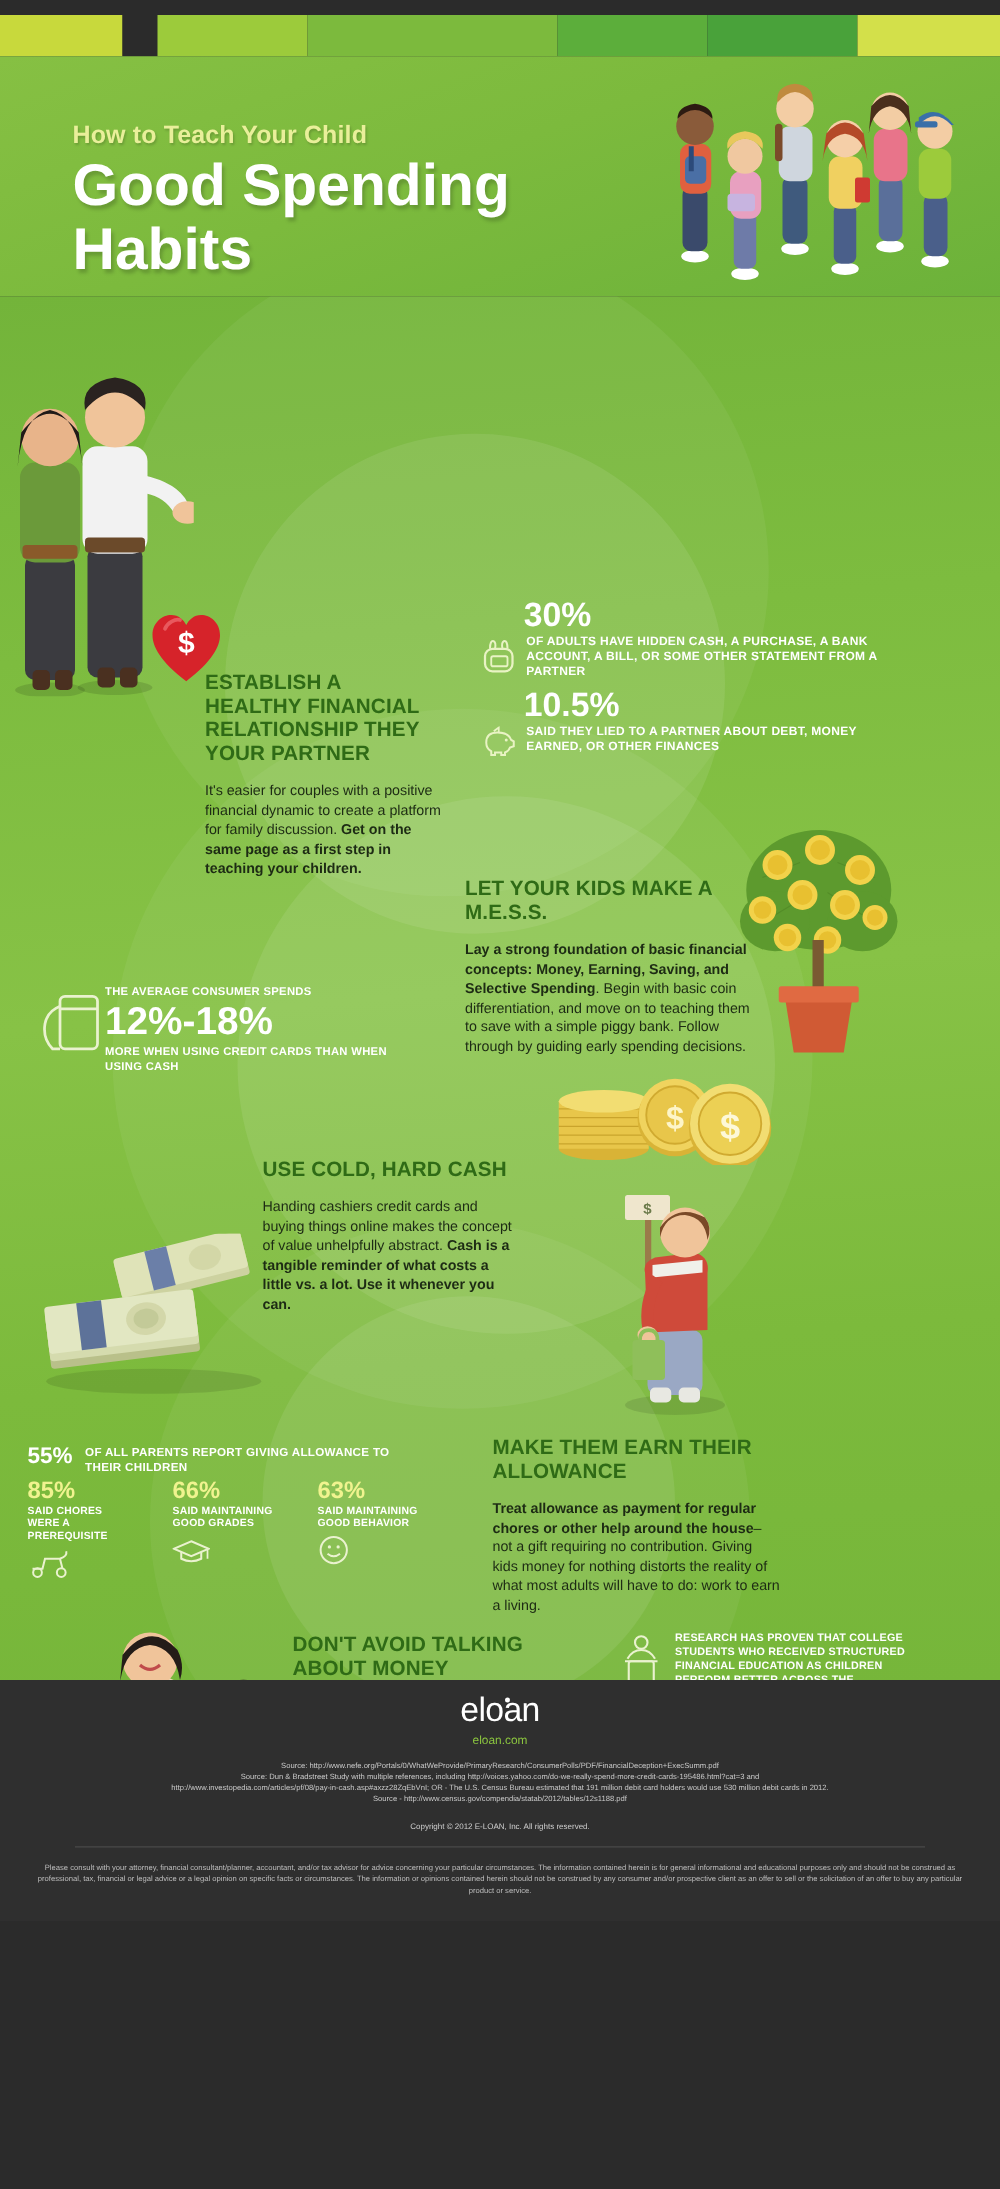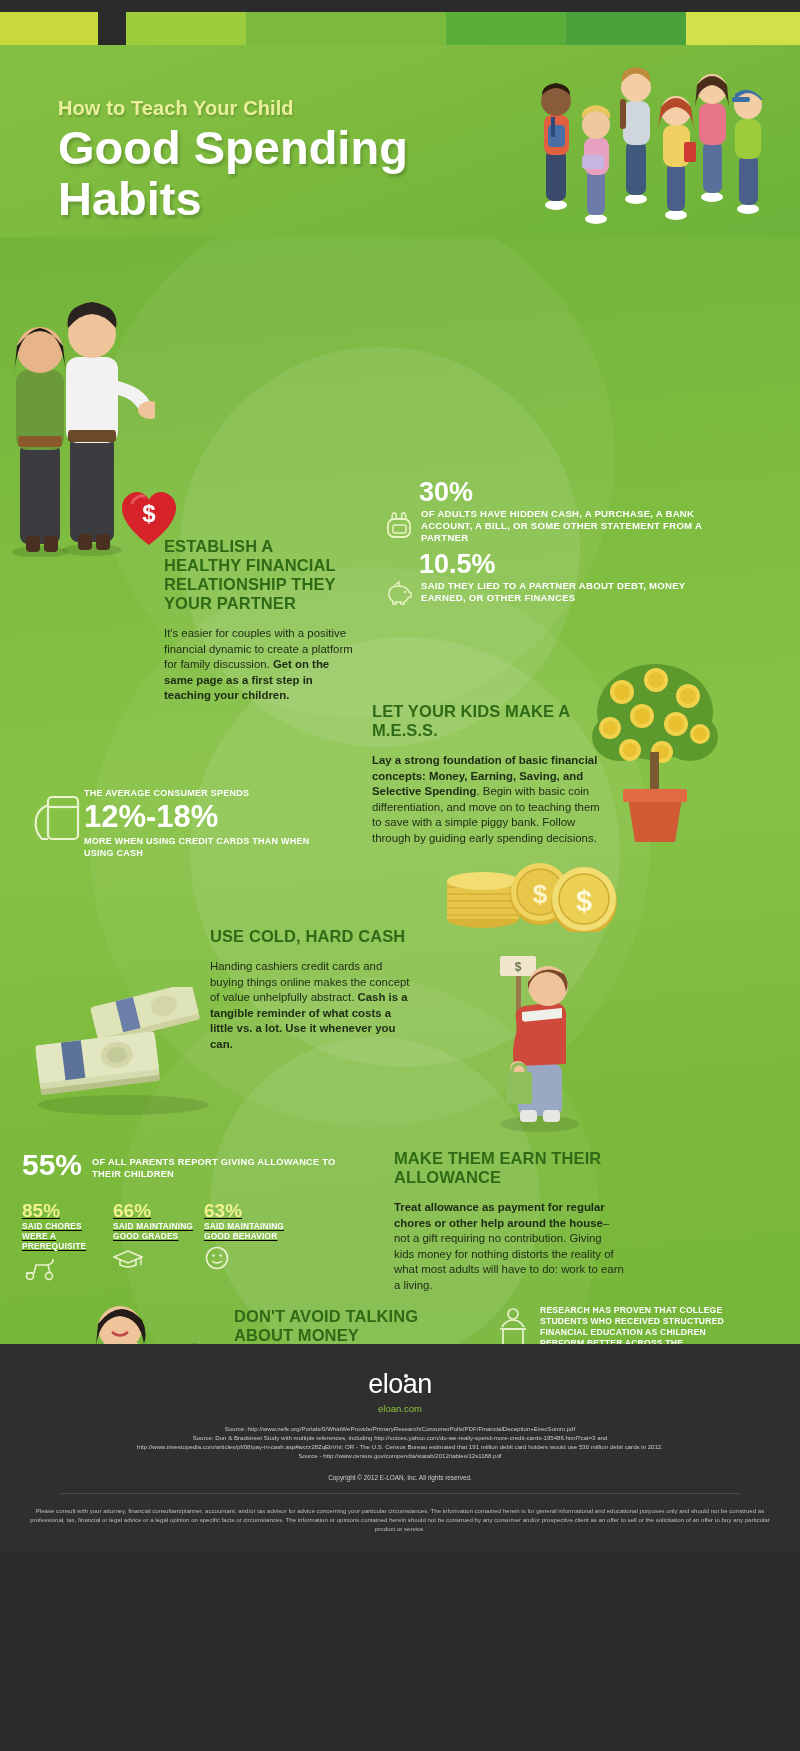--- a/index.html
+++ b/index.html
@@ -66,33 +66,33 @@
   }
   .stat-sub {
     color: #ffffff; font-size: 9.6px; line-height: 12px; font-weight: bold;
     letter-spacing: .25px;
   }
 
   
   .sec { position: absolute; }
 
   
-  .allow-pcts { display: flex; gap: 3px; margin-top: 20px; text-decoration: underline; }
+  .allow-pcts { display: flex; gap: 28px; margin-top: 2px; }
   .allow-col { width: 88px; }
   .allow-num { color: #f0f38f; font-weight: bold; font-size: 19px; line-height: 21px; }
   .allow-lbl { color: #ffffff; font-size: 8.3px; font-weight: bold; line-height: 10px; letter-spacing: .2px; }
 
   .research-txt {
     color: #ffffff; font-size: 8.6px; line-height: 11px; font-weight: bold;
     letter-spacing: .2px;
   }
 
   
   .footer {
-    background: #2f2f2f; padding: 26px 0 20px; text-align: center;
+    background: #2f2f2f; padding: 10px 0 20px; text-align: center;
   }
   .footer-logo {
     color: #fff; font-size: 27px; line-height: 28px; position: relative;
     display: inline-block; letter-spacing: -.5px;
   }
   .footer-logo .dot {
     position: absolute; width: 4px; height: 4px; border-radius: 50%;
     background: #fff; left: 36px; top: 4px;
   }
   .footer-url { color: #8cc63f; font-size: 9.5px; margin-top: 5px; }
@@ -394,21 +394,21 @@
 
       <div class="sec" style="left:394px;top:880px;width:230px;margin-top:32px;">
         <div class="head-green">MAKE THEM EARN THEIR ALLOWANCE</div>
         <div class="para" style="margin-top:13px;">
           <b>Treat allowance as payment for regular chores or other help around the house</b><span>–not a gift requiring no contribution. Giving kids money for nothing distorts the reality of what most adults will have to do: work to earn a living.</span>
         </div>
       </div>
 
       <div class="sec" style="left:22px;top:915px;width:320px;">
         <div style="display:flex;gap:10px;align-items:flex-start;">
-          <div class="stat-white" style="font-size:30px;line-height:25px;flex:none;">55%</div>
+          <div class="stat-white" style="font-size:18px;line-height:25px;flex:none;">55%</div>
           <div class="stat-sub" style="font-size:9.3px;padding-top:4px;">OF ALL PARENTS REPORT GIVING ALLOWANCE TO THEIR CHILDREN</div>
         </div>
         <div class="allow-pcts">
           <div class="allow-col">
             <div class="allow-num">85%</div>
             <div class="allow-lbl">SAID CHORES WERE A PREREQUISITE</div>
             <svg style="width:34px;height:24px;margin-top:6px;" viewBox="0 0 34 24">
               <path d="M4 16 L12 16 L14 8 L26 8 L28 16" stroke="#eaf2cf" stroke-width="1.6" fill="none"></path>
               <circle cx="8" cy="19" r="3.5" stroke="#eaf2cf" stroke-width="1.6" fill="none"></circle>
               <circle cx="27" cy="19" r="3.5" stroke="#eaf2cf" stroke-width="1.6" fill="none"></circle>

